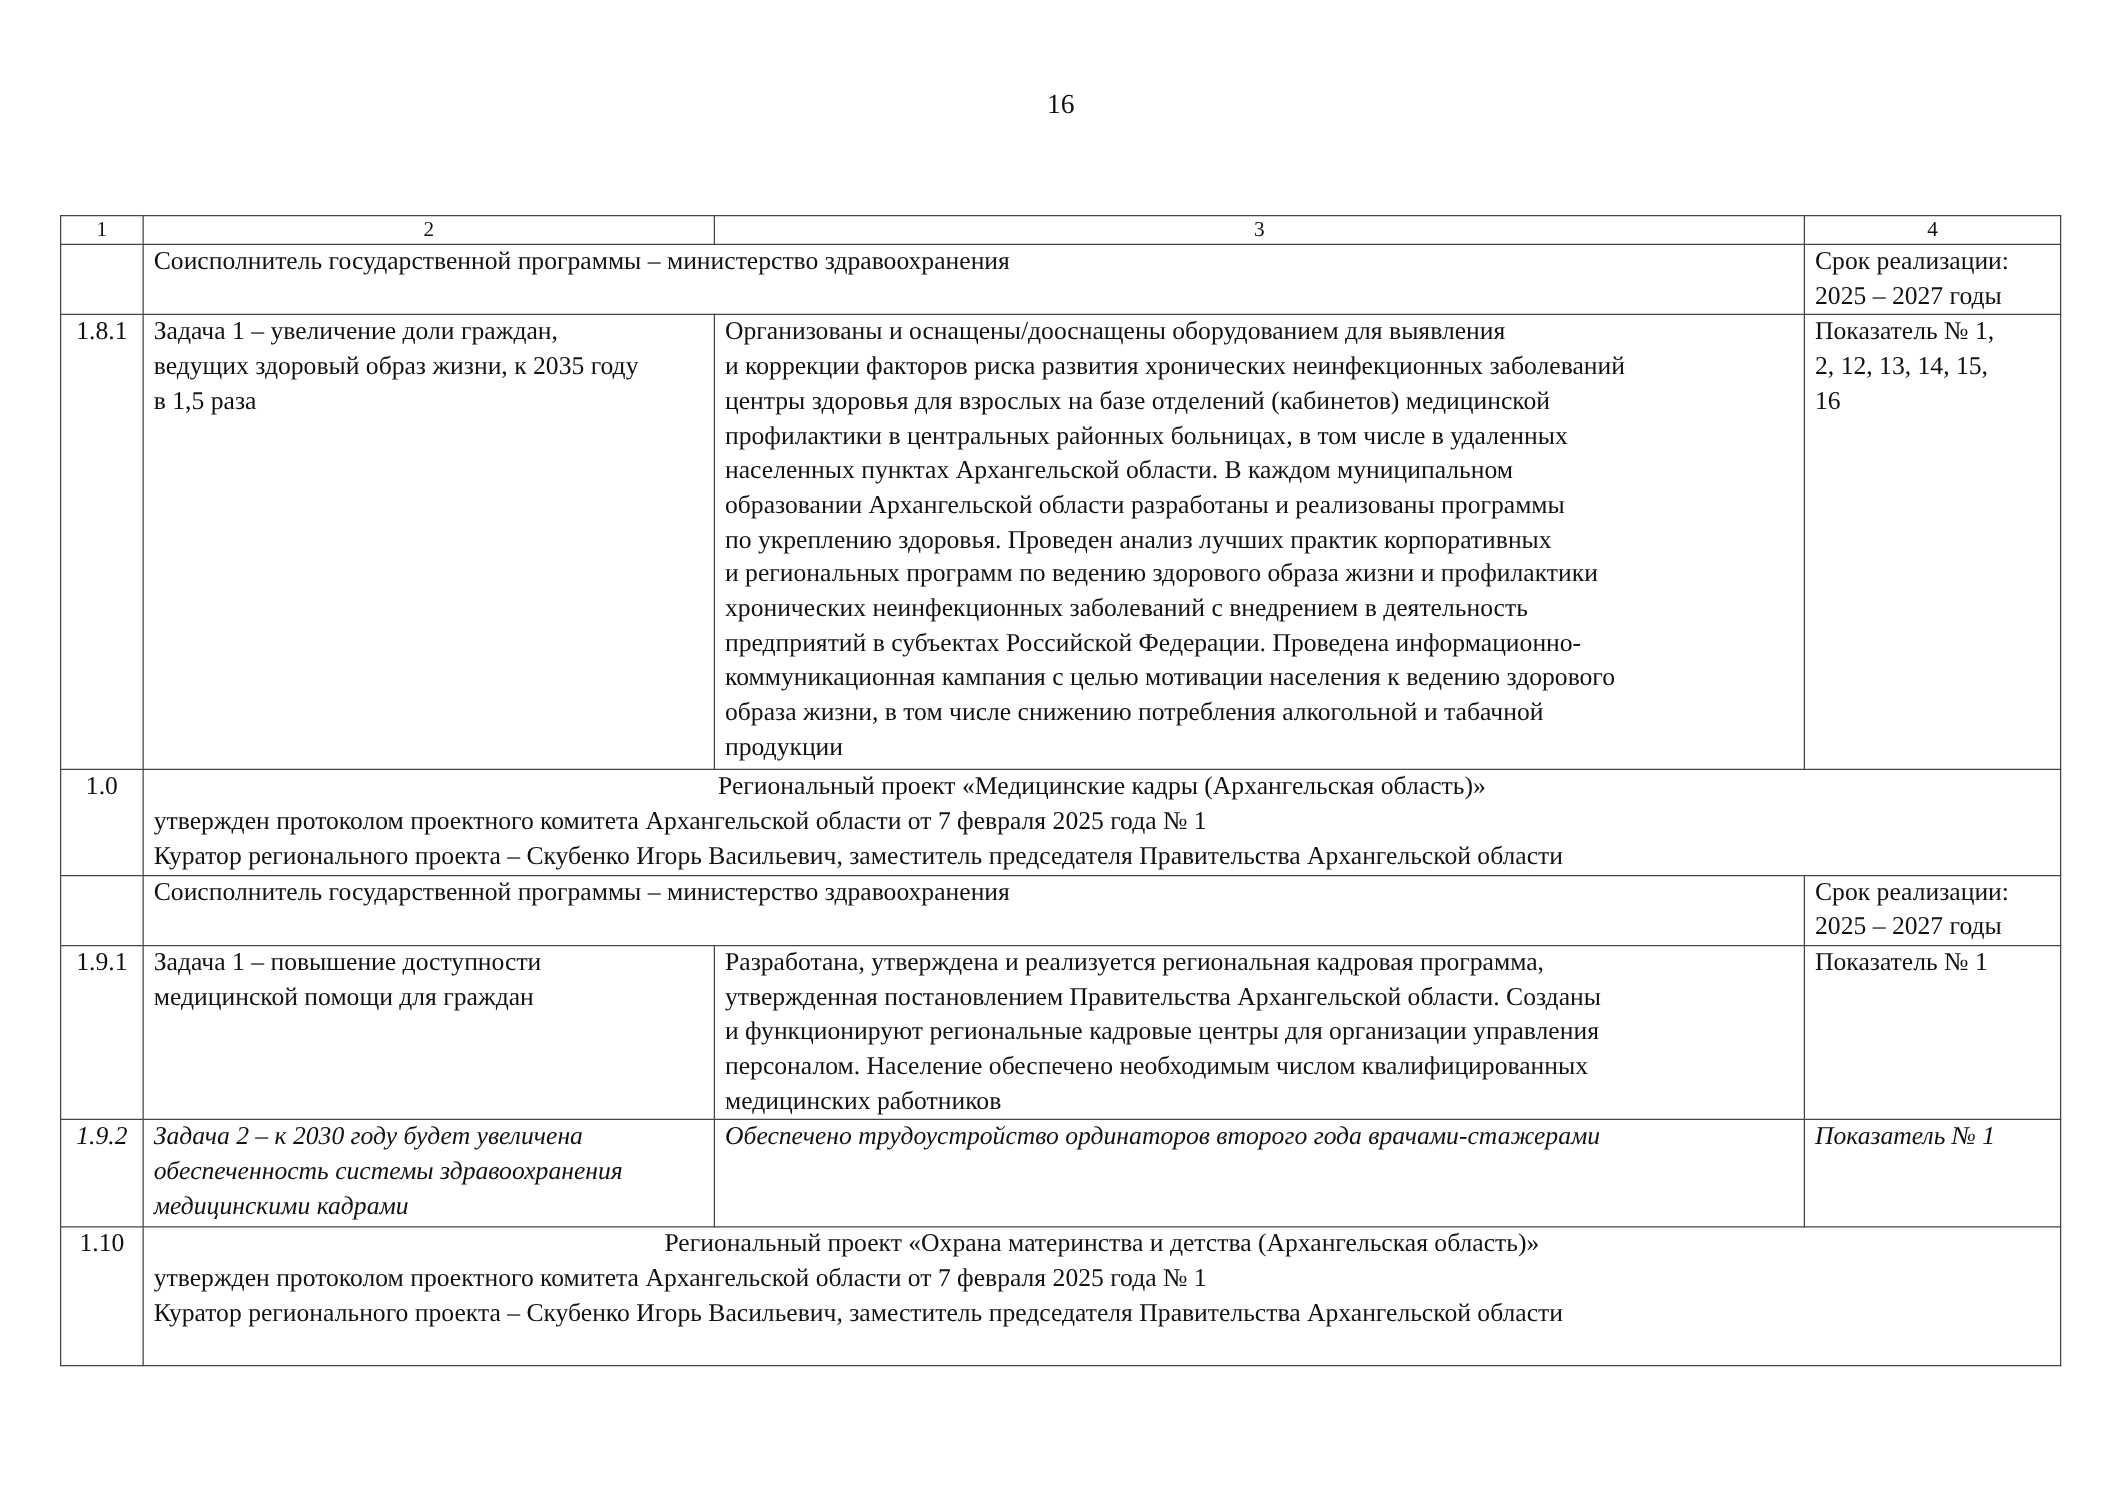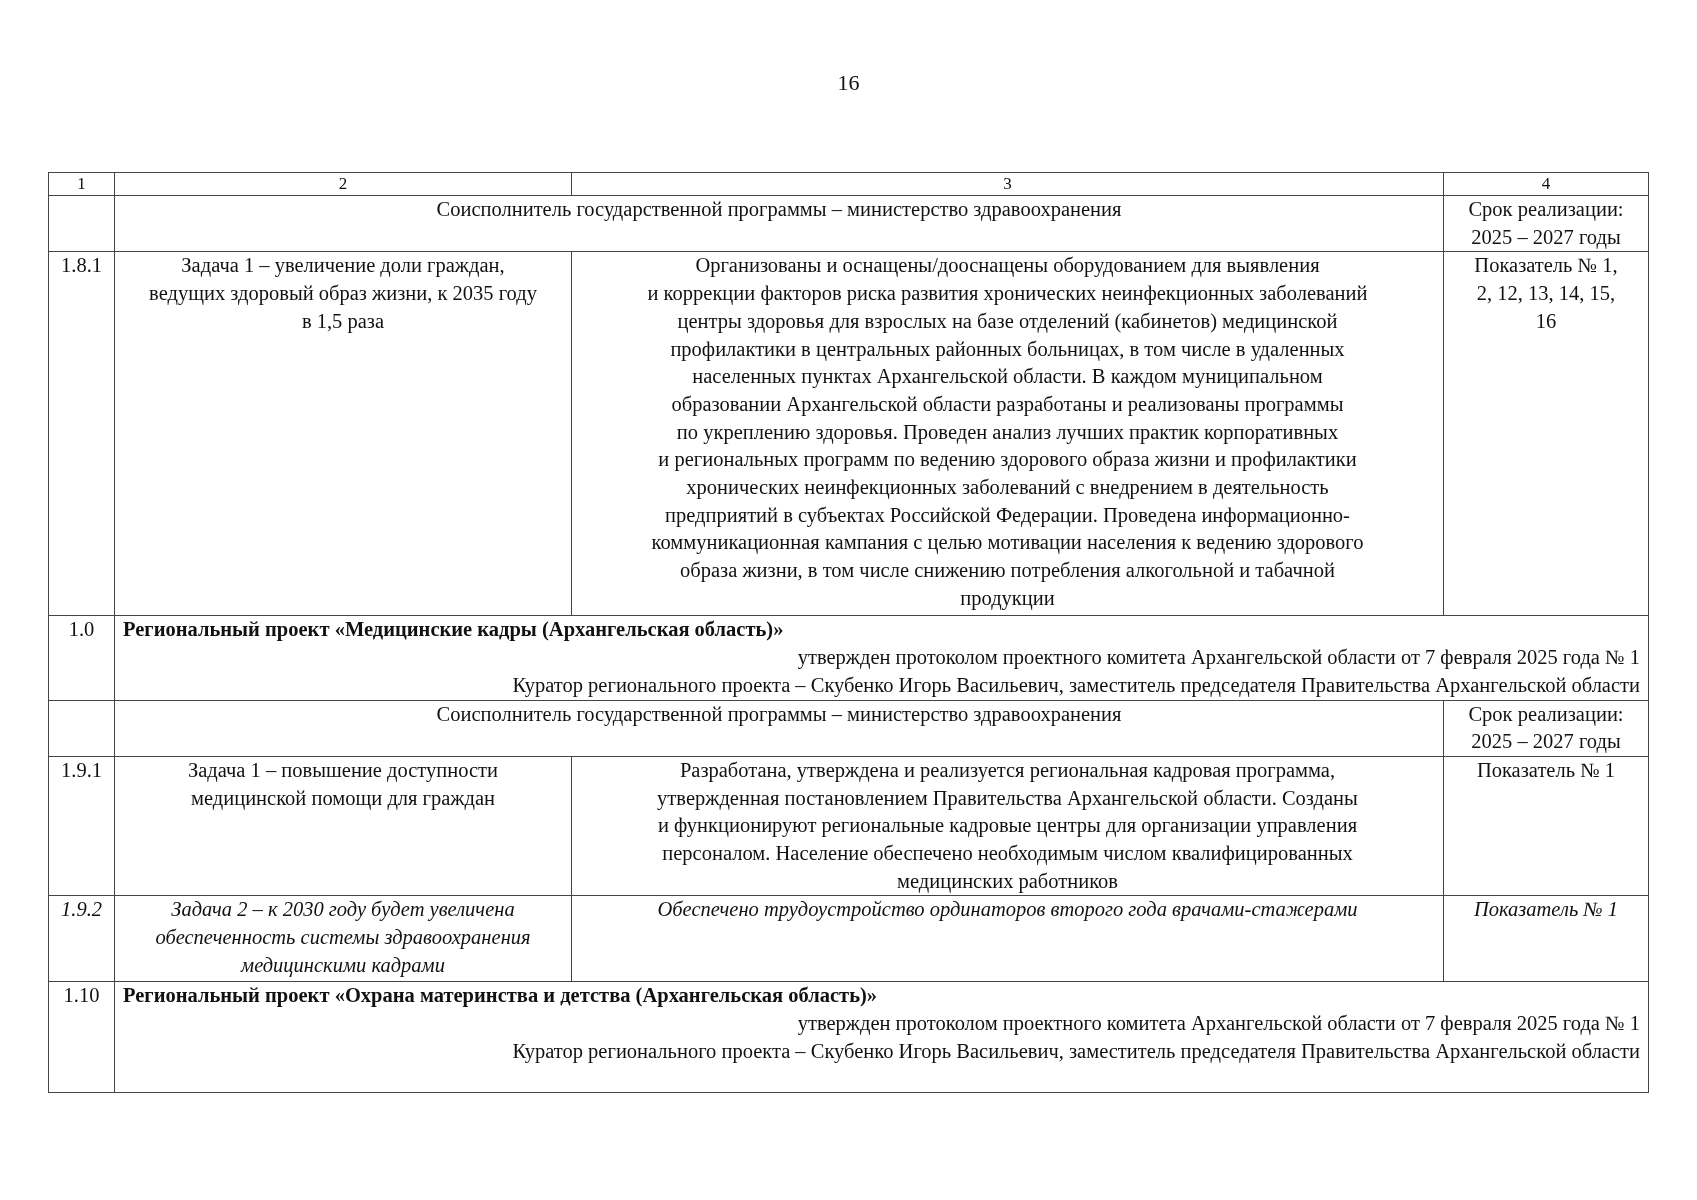--- a/index.html
+++ b/index.html
@@ -17,29 +17,29 @@
     width: 1600px; border-collapse: collapse; table-layout: fixed;
     font-size: 20.5px; line-height: 27.7px;
   }
   table.doc td {
     border: 1.3px solid #444444; vertical-align: top;
     padding: 0 8px 0 8px; overflow: hidden;
   }
   col.c1 { width: 66px; } col.c2 { width: 457px; } col.c3 { width: 872px; } col.c4 { width: 205px; }
   .hdr td { font-size: 17px; line-height: 22px; text-align: center; padding: 0; height: 22px; }
   td.num { text-align: center; padding: 0 2px; }
-  .proj-title { font-weight: bold; text-align: left; display: block; }
-  .proj-line { text-align: right; display: block; }
+  .proj-title { font-weight: normal; text-align: center; display: block; }
+  .proj-line { text-align: left; display: block; }
   .r-coexec td { height: 54px; }
   .r-181 td { height: 363px; margin-left: 48px; }
   .r-19 td { height: 81px; }
   .r-191 td { height: 136px; }
   .r-192 td { height: 85px; font-style: italic; }
   .r-110 td { height: 110px; }
-  .txt { display: block; white-space: pre-line; text-align: center; }
+  .txt { display: block; white-space: pre-line; }
 </style>
 </head>
 <body>
 
 <div class="page-number">16</div>
 
 <table class="doc">
   <colgroup>
       <col class="c1">
       <col class="c2">

